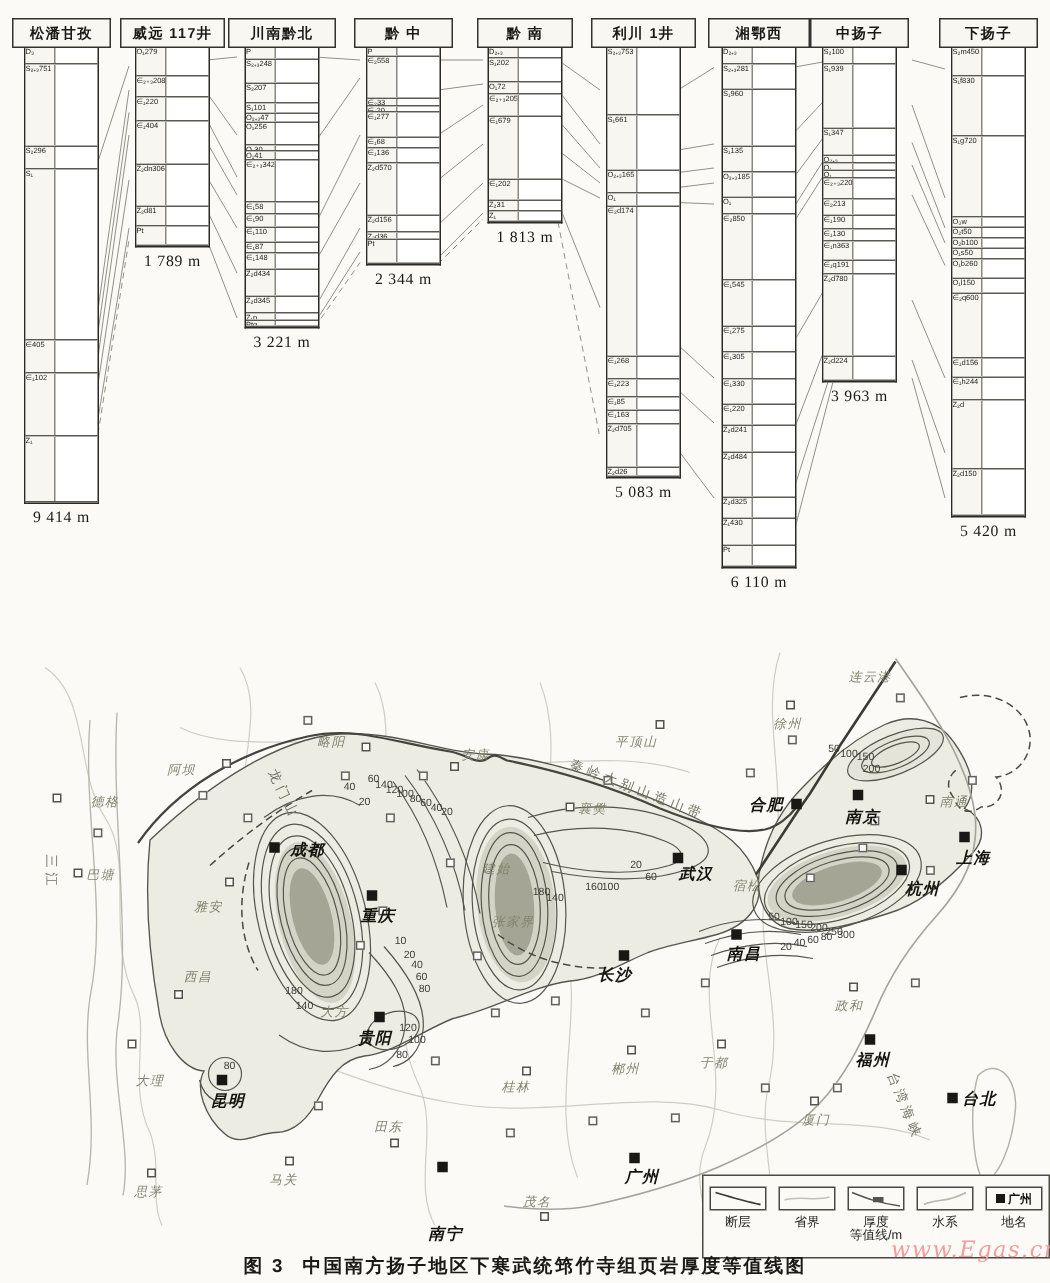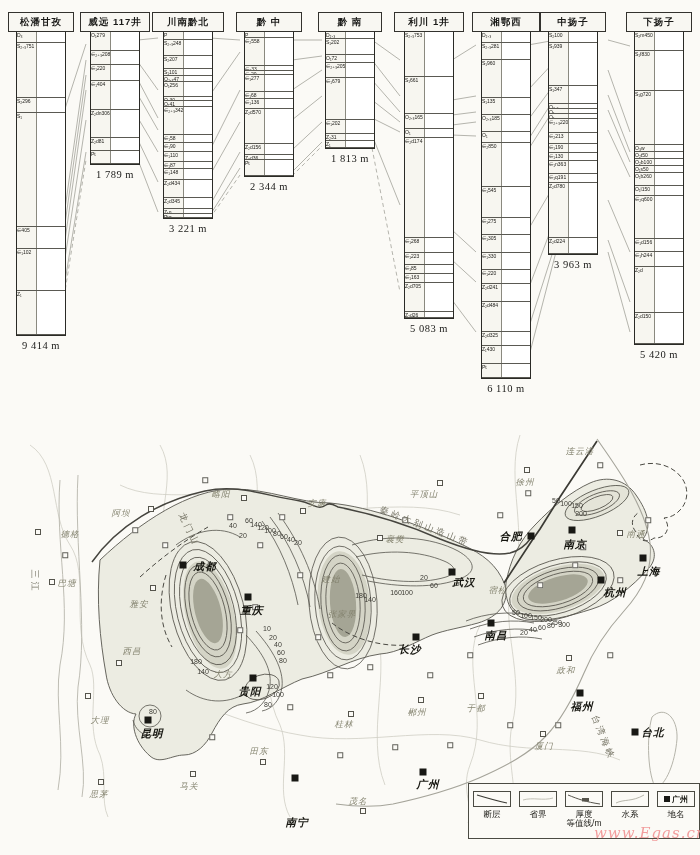--- a/index.html
+++ b/index.html
@@ -729,15 +729,18 @@
           <div class="lplace">
               <i></i>
               <span>广州</span>
             </div>
         </div>
         <div class="ltext">地名</div>
       </div>
     </div>
   </section>
 
+  <div class="caption" style="top:836px">
+    <span class="cap-label">图 3</span><span>中国南方扬子地区下寒武统筇竹寺组页岩厚度等值线图</span>
+  </div>
 
   <div class="watermark">www.Egas.cn</div>
 </div>
 
 </body></html>

